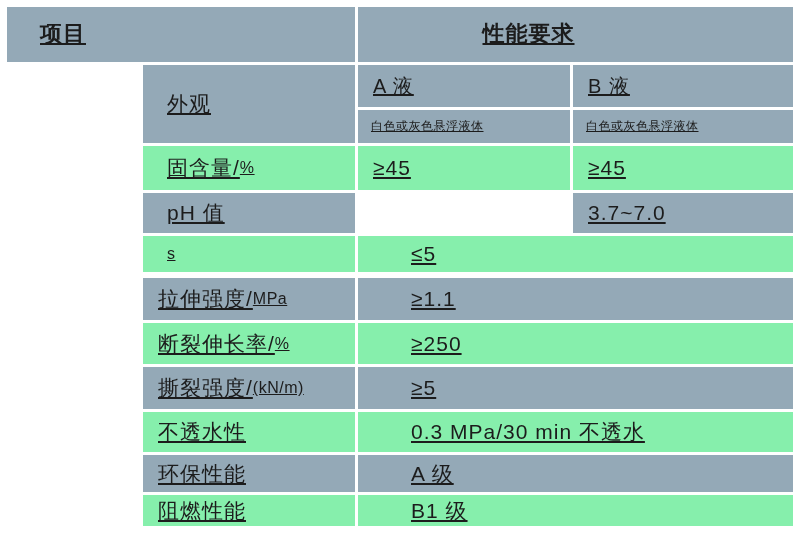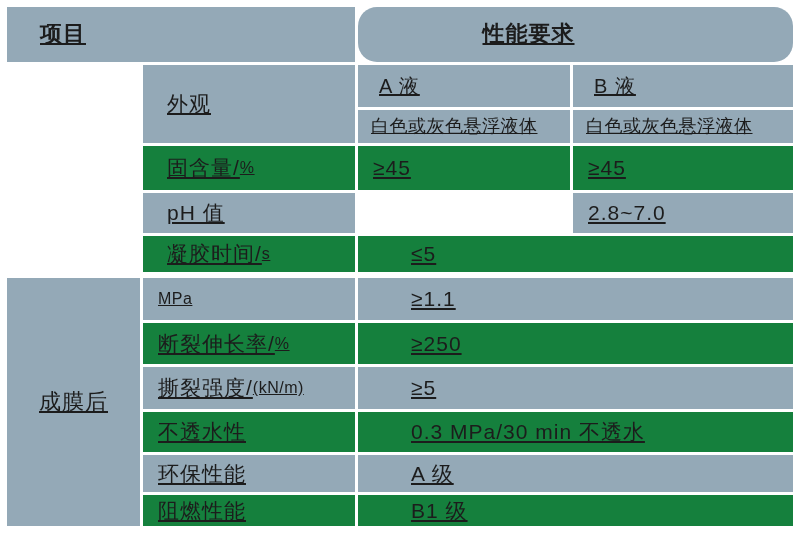--- a/index.html
+++ b/index.html
@@ -17,31 +17,31 @@
     gap:3px;
     background:#ffffff;
     text-decoration:underline;
   }
   .c{
     display:flex;align-items:center;
     font-size:21px;letter-spacing:1px;
     line-height:1.1;white-space:nowrap;overflow:hidden;
   }
   .blue{background:#94a9b7;}
-  .white{background:#15803d;}
+  .white{background:#86efac;}
   .hdr{font-weight:bold;font-size:22px;}
   .hdr-item{padding-left:33px;}
-  .hdr-req{justify-content:center;padding-right:94px;border-radius:19px;}
+  .hdr-req{justify-content:center;padding-right:94px;}
   .section{justify-content:center;font-size:22px;}
   .lbl-top{padding-left:24px;}
   .lbl-bot{padding-left:15px;}
   .val{padding-left:15px;}
   .val-merged{padding-left:53px;}
-  .subhead{padding-left:21px;font-size:20px;}
-  .desc{padding-left:13px;font-size:18px;letter-spacing:0.5px;}
+  .subhead{padding-left:15px;font-size:20px;}
+  .desc{padding-left:13px;font-size:12px;letter-spacing:0.5px;}
   .unit{font-size:16px;letter-spacing:0.5px;}
 </style>
 </head>
 <body>
 
 <div class="table">
 
   <div class="c blue hdr hdr-item" style="grid-area:1/1/2/3">项目</div>
   <div class="c blue hdr hdr-req" style="grid-area:1/3/2/5">性能要求</div>
 
@@ -58,31 +58,30 @@
     <span>固含量/</span>
       <span class="unit">%</span>
   </div>
   <div class="c white val" style="grid-area:4/3/5/4">≥45</div>
   <div class="c white val" style="grid-area:4/4/5/5">≥45</div>
 
   <div class="c blue lbl-top" style="grid-area:5/2/6/3">
     <span>pH 值</span>
       <span class="unit"></span>
   </div>
-  <div class="c blue val" style="grid-area:5/4/6/5">2.8~7.0</div>
+  <div class="c blue val" style="grid-area:5/4/6/5">3.7~7.0</div>
 
   <div class="c white lbl-top" style="grid-area:6/2/7/3">
-    <span>凝胶时间/</span>
       <span class="unit">s</span>
   </div>
   <div class="c white val-merged" style="grid-area:6/3/7/5">≤5</div>
 
-  <div class="c blue section" style="grid-area:8/1/14/2">成膜后</div>
 
   <div class="c blue lbl-bot" style="grid-area:8/2/9/3">
+    <span>拉伸强度/</span>
       <span class="unit">MPa</span>
   </div>
   <div class="c blue val-merged" style="grid-area:8/3/9/5">≥1.1</div>
 
   <div class="c white lbl-bot" style="grid-area:9/2/10/3">
     <span>断裂伸长率/</span>
       <span class="unit">%</span>
   </div>
   <div class="c white val-merged" style="grid-area:9/3/10/5">≥250</div>
 

